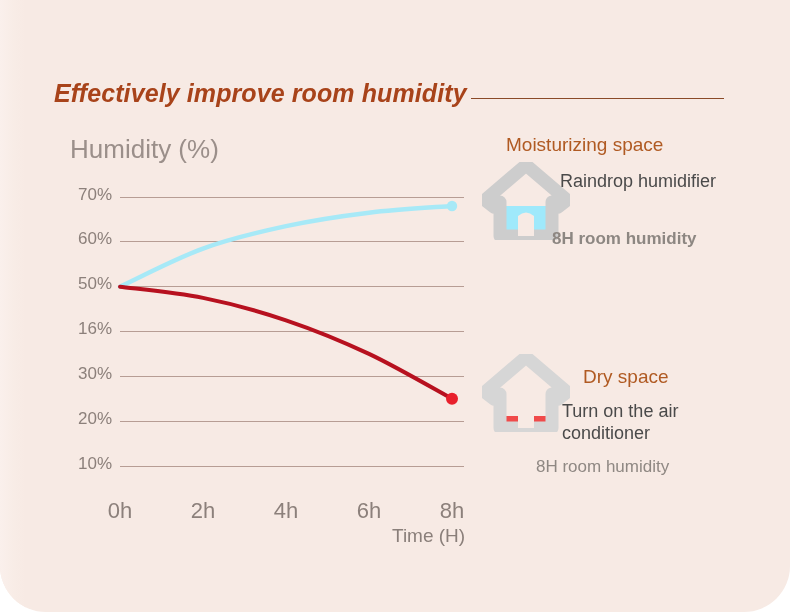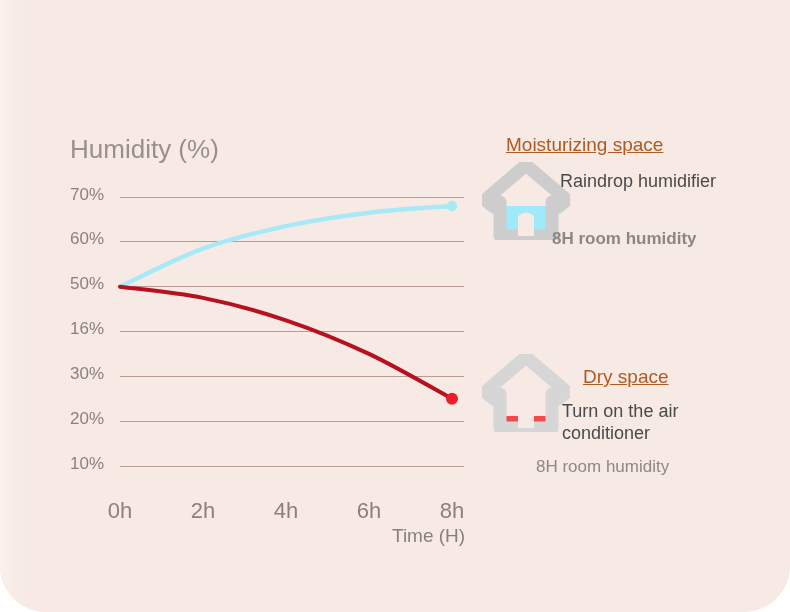--- a/index.html
+++ b/index.html
@@ -83,21 +83,21 @@
     position: absolute;
     left: 62px;
     width: 402px;
     height: 0;
   }
   .grid-label {
     position: absolute;
     left: 0;
     top: -12px;
     width: 50px;
-    text-align: center;
+    text-align: right;
     font-size: 17px;
     color: #8c807b;
   }
   .grid-line {
     position: absolute;
     left: 58px;
     right: 0;
     top: 0;
     height: 1px;
     background: #9e8075;
@@ -133,21 +133,20 @@
     height: 78px;
   }
   #house-wet { top: 28px; }
   #house-dry { top: 2px; }
 
   .legend-heading {
     position: absolute;
     font-size: 19px;
     color: #b05a22;
     white-space: nowrap;
-    text-decoration: underline;
   }
   #heading-wet { left: 28px; top: 0px; }
   #heading-dry { left: 105px; top: 14px; }
 
   .legend-sub {
     position: absolute;
     font-size: 18px;
     line-height: 22px;
     color: #4a4a4a;
     width: 180px;
@@ -171,20 +170,24 @@
     font-weight: normal;
   }
 </style>
 </head>
 <body>
 
 <div id="poster">
 
   <div id="edge-sheen"></div>
 
+  <div id="title-row">
+    <div id="poster-title">Effectively improve room humidity</div>
+    <div id="title-rule"></div>
+  </div>
 
   <div id="chart-area">
 
     <div id="y-axis-title">Humidity (%)</div>
 
     <div class="grid-row" style="top:197px">
       <span class="grid-label">70%</span>
       <span class="grid-line"></span>
     </div>
     <div class="grid-row" style="top:241px">

